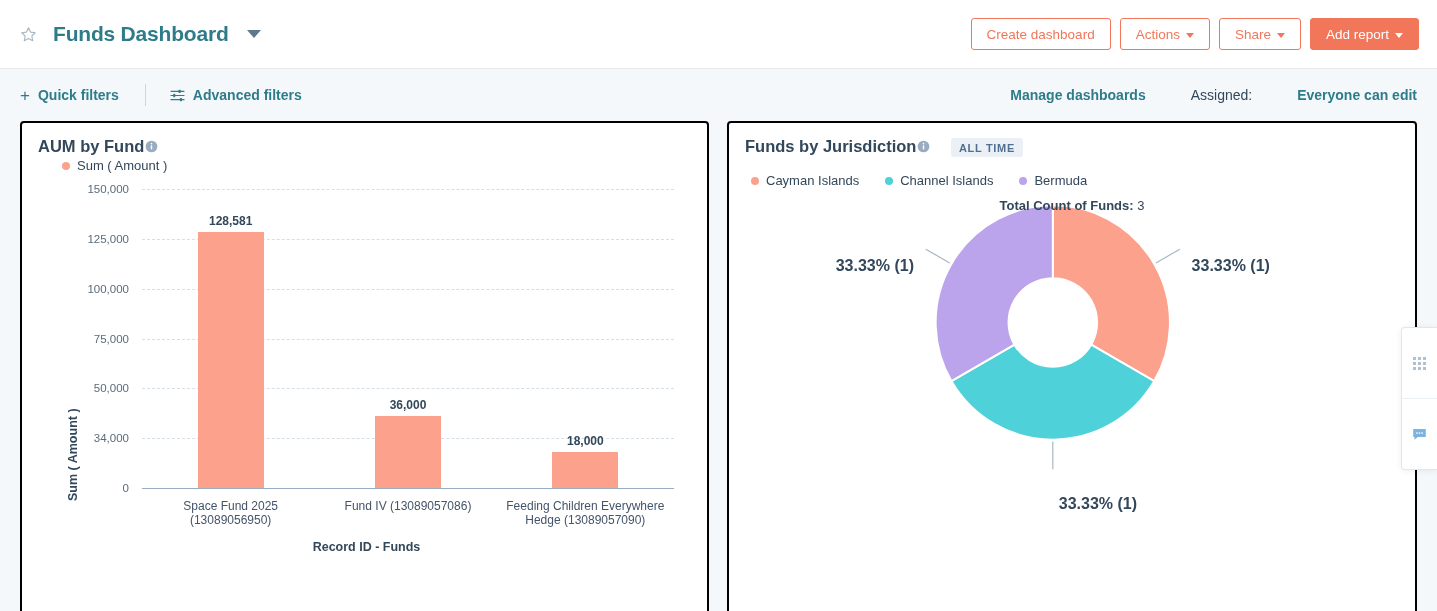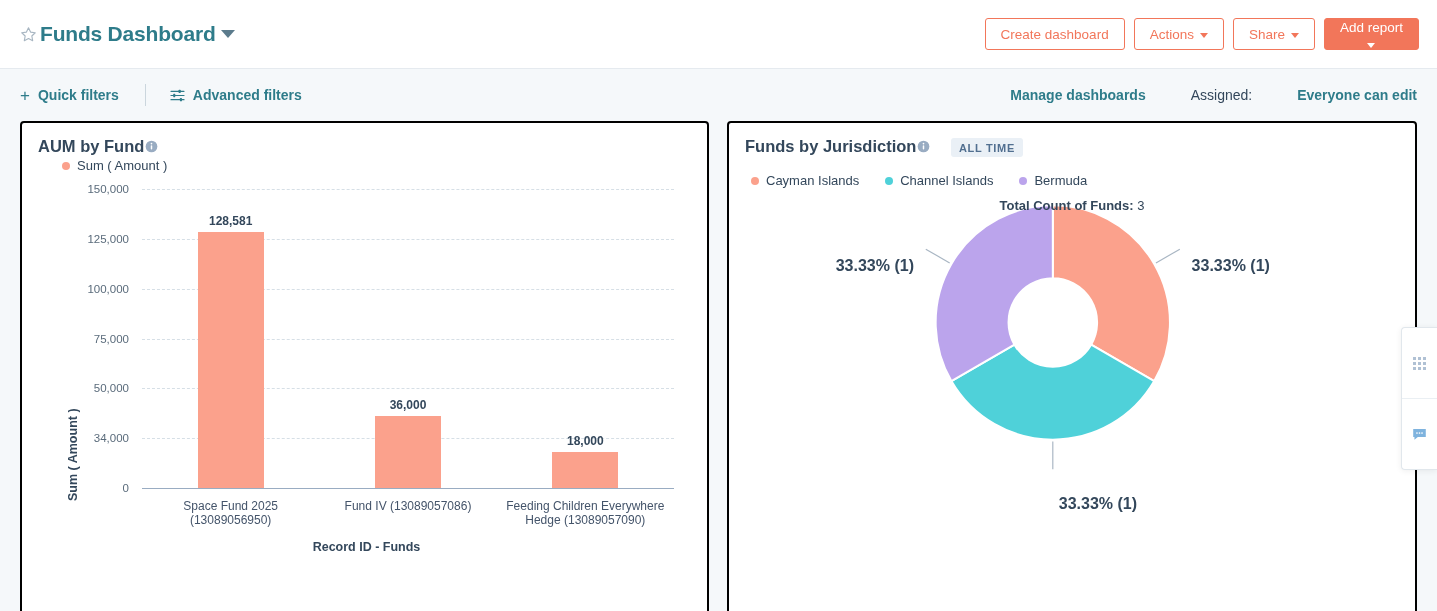--- a/index.html
+++ b/index.html
@@ -13,21 +13,21 @@
   
   .topbar {
     height: 69px;
     background: #ffffff;
     border-bottom: 1px solid #E5EAEF;
     display: flex;
     align-items: center;
     padding: 0 18px 0 20px;
     position: relative;
   }
-  .title-wrap { display: flex; align-items: center; gap: 3px; }
+  .title-wrap { display: flex; align-items: center; gap: 16px; }
   .star-icon { width: 17px; height: 17px; display: block; }
   .dash-title {
     font-size: 21px;
     font-weight: bold;
     color: #2E7C8A;
     letter-spacing: -0.2px;
   }
   .caret-down {
     width: 0; height: 0;
     border-left: 7px solid transparent;
@@ -56,21 +56,20 @@
   }
   .btn-outline {
     border: 1px solid #F2765A;
     background: #ffffff;
     color: #F2765A;
   }
   .btn-primary {
     border: 1px solid #F2765A;
     background: #F2765A;
     color: #ffffff;
-    flex-direction: column;
   }
   .btn .tri {
     width: 0; height: 0;
     border-left: 4.5px solid transparent;
     border-right: 4.5px solid transparent;
     border-top: 5px solid currentColor;
     display: inline-block;
     margin-top: 2px;
   }
 

